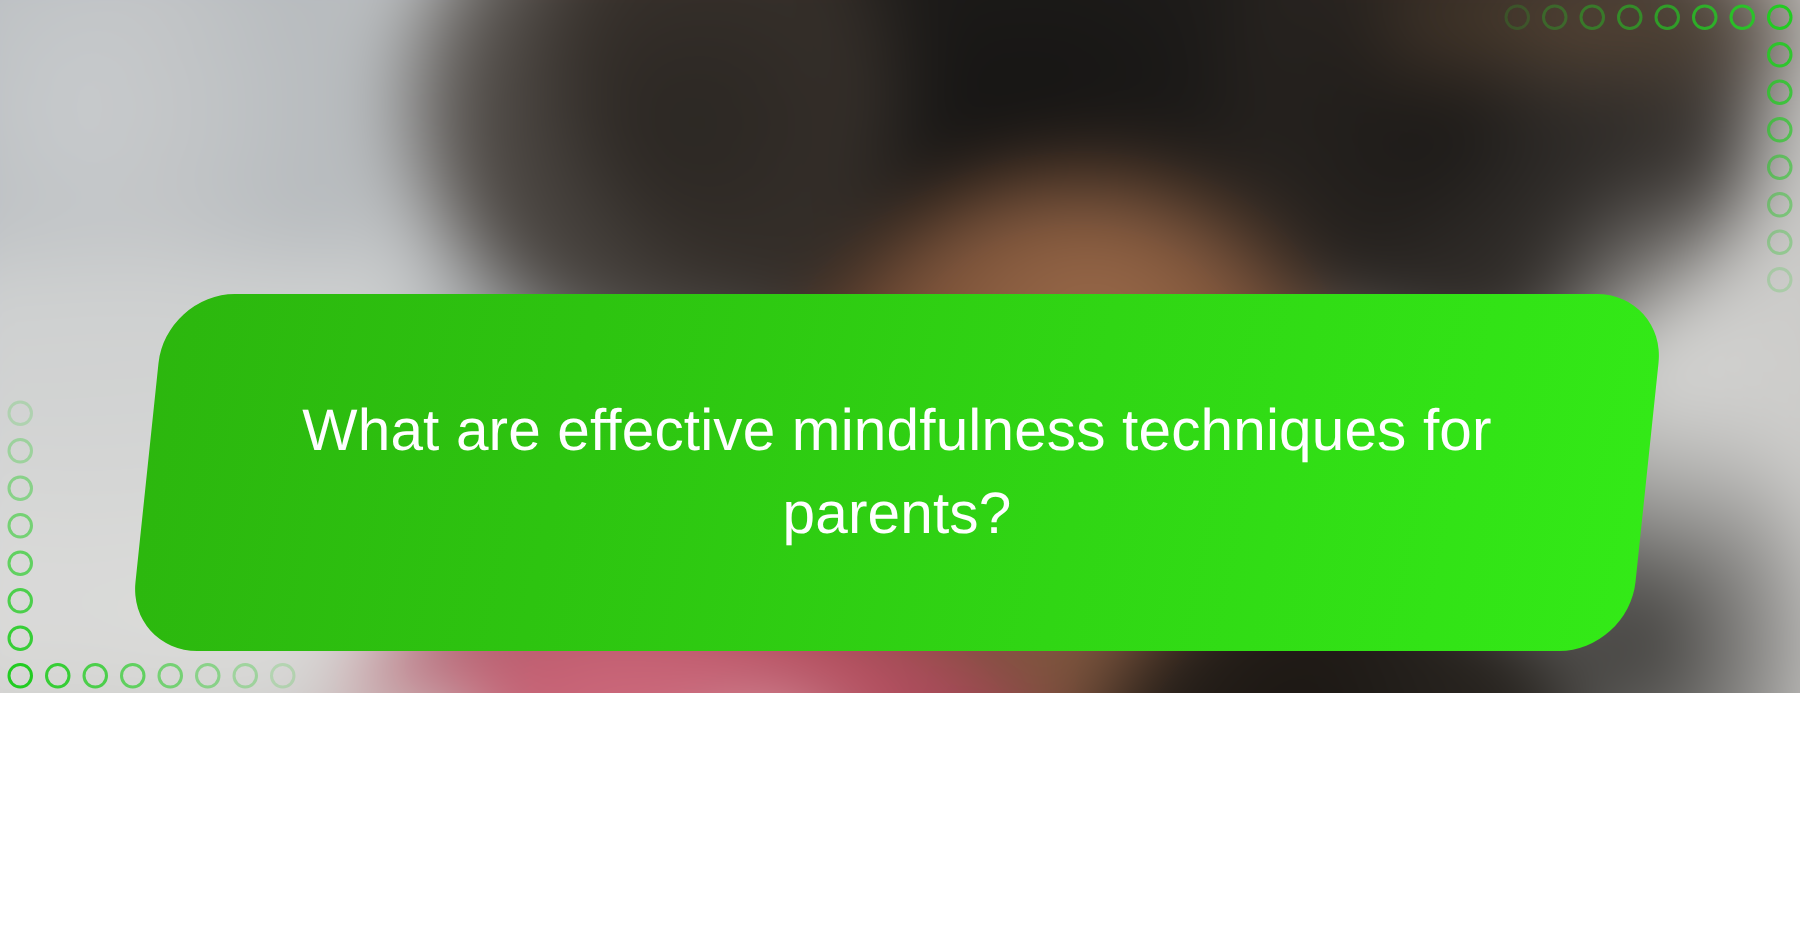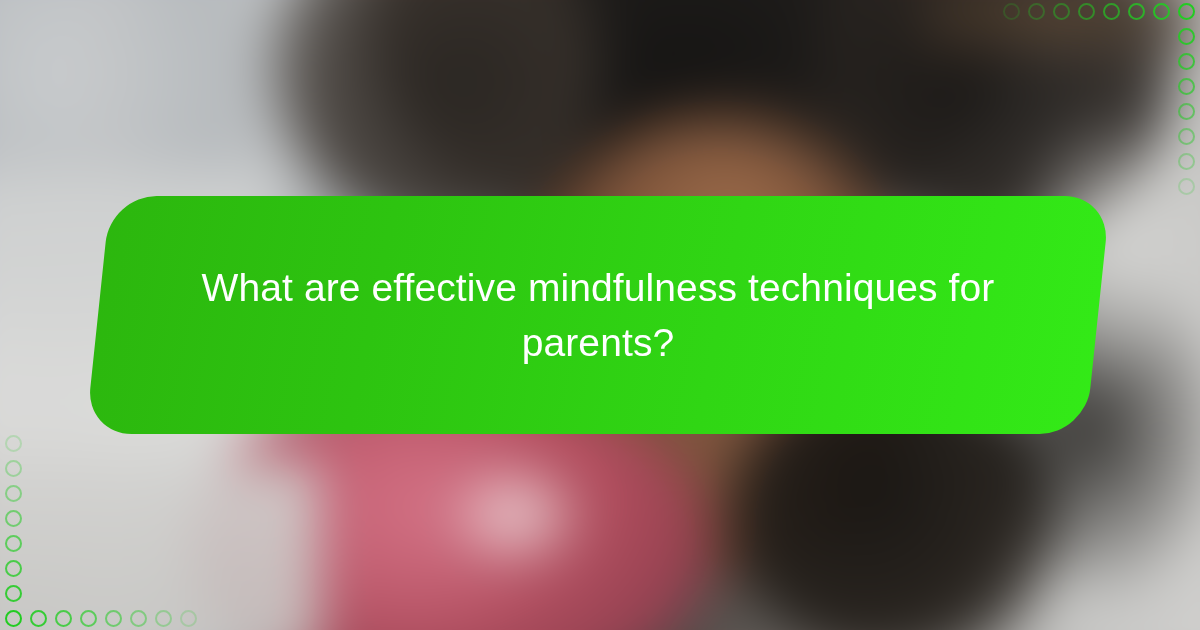--- a/index.html
+++ b/index.html
@@ -7,21 +7,21 @@
     padding: 0;
     background: #ffffff;
   }
   body {
     font-family: "Liberation Sans", sans-serif;
   }
 
   .canvas {
     position: relative;
     width: 1200px;
-    height: 630px;
+    height: 462px;
     overflow: hidden;
     background: #4c1d95;
   }
 
   
   .photo-bg {
     position: absolute;
     inset: -60px;
     overflow: hidden;
     filter: blur(26px) saturate(1.05);

